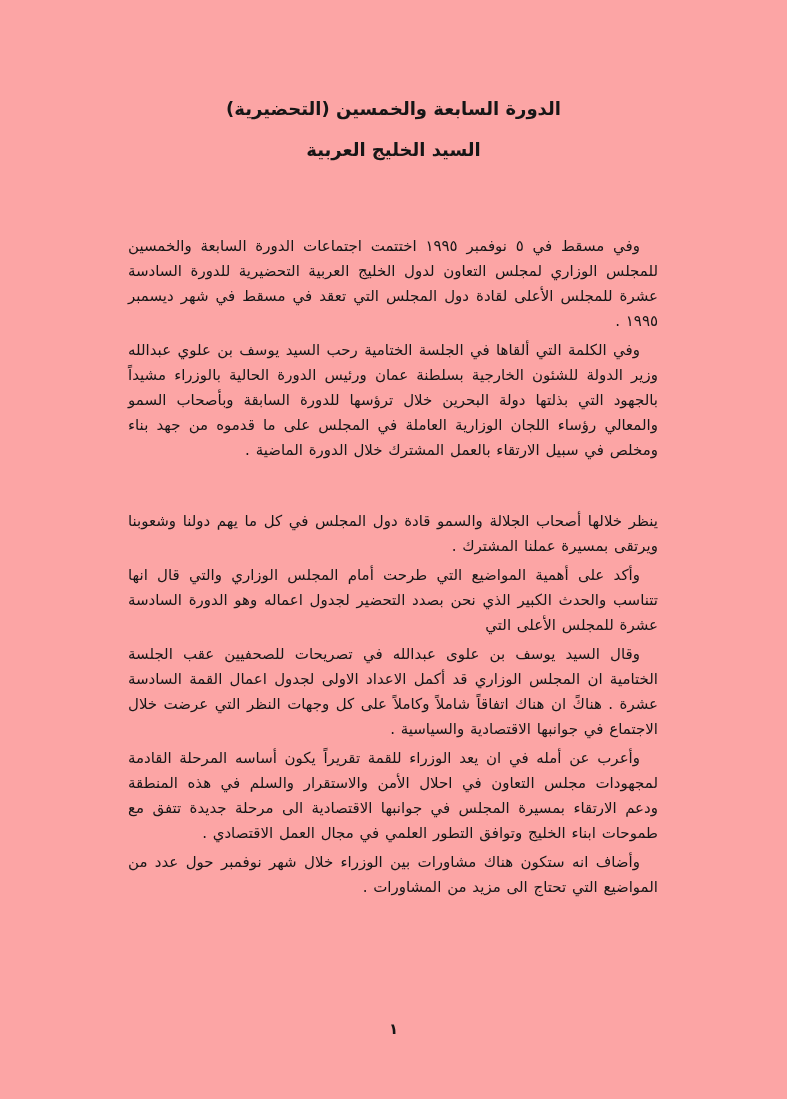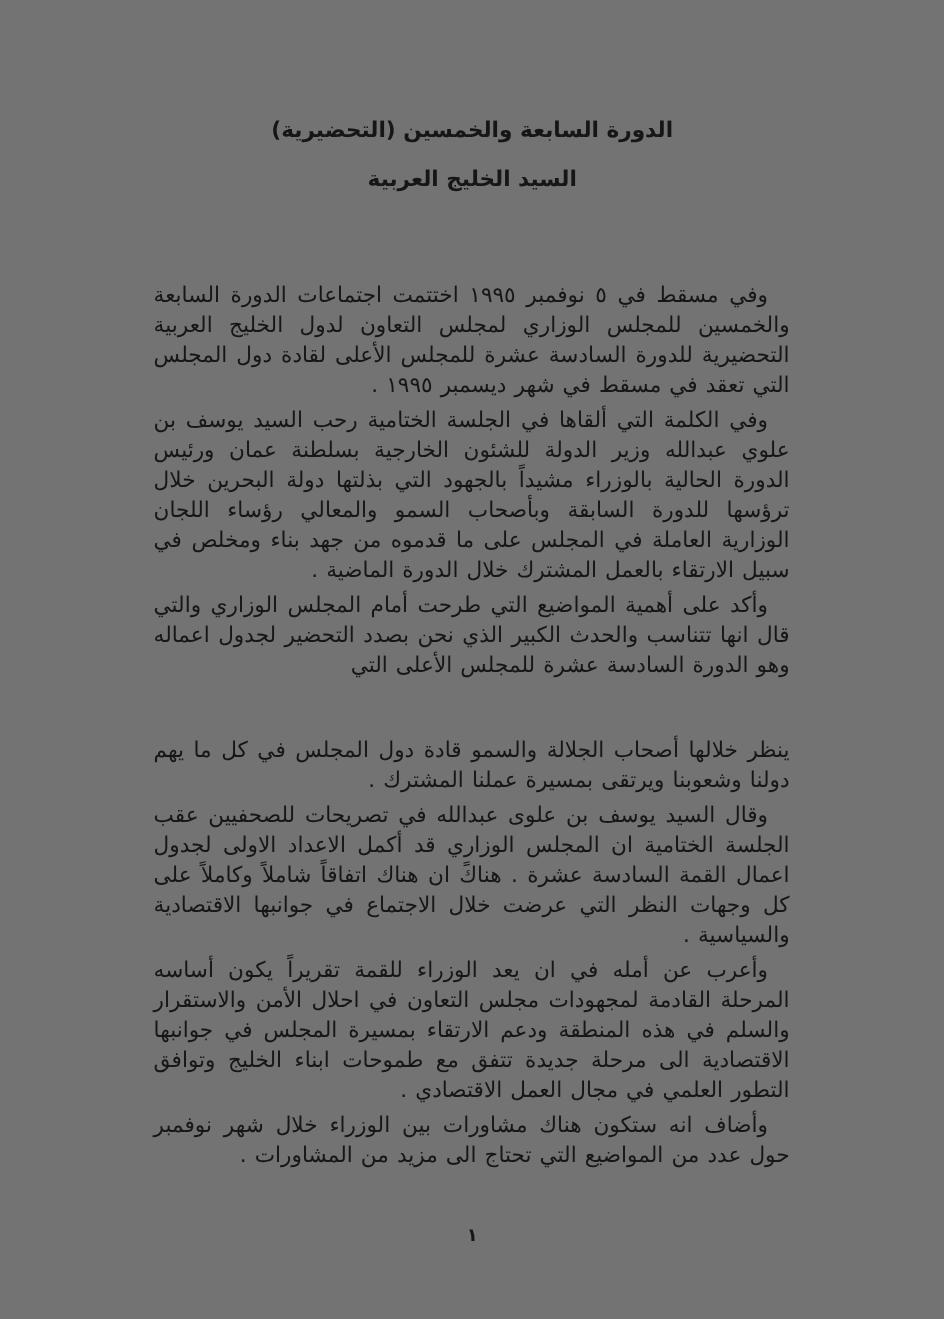--- a/index.html
+++ b/index.html
@@ -5,21 +5,21 @@
   html, body {
     margin: 0;
     padding: 0;
     background: #ffffff;
   }
   .page {
     position: relative;
     width: 787px;
     height: 1099px;
     margin: 0 auto;
-    background: #737373;
+    background: #fca5a5;
     color: #161616;
     font-family: "DejaVu Sans", sans-serif;
     direction: rtl;
     overflow: hidden;
     box-sizing: border-box;
     padding-top: 88px;
   }
   .title-block {
     text-align: center;
     font-weight: 700;
@@ -28,21 +28,21 @@
     letter-spacing: 0;
   }
   .title-line {
     display: block;
   }
   .body-block {
     margin: 64px 129px 0 128px;
   }
   .para {
     margin: 0 0 4px 0;
-    font-size: 18px;
+    font-size: 15px;
     line-height: 25px;
     text-align: justify;
     text-justify: inter-word;
     text-indent: 18px;
     word-spacing: 1px;
   }
   .para.continuation {
     text-indent: 0;
     margin-top: 46px;
   }
@@ -62,22 +62,22 @@
 <div class="page">
 
   <div class="title-block">
     <span class="title-line">الدورة السابعة والخمسين (التحضيرية)</span>
     <span class="title-line">السيد الخليج العربية</span>
   </div>
 
   <div class="body-block">
     <p class="para">وفي مسقط في ٥ نوفمبر ١٩٩٥ اختتمت اجتماعات الدورة السابعة والخمسين للمجلس الوزاري لمجلس التعاون لدول الخليج العربية التحضيرية للدورة السادسة عشرة للمجلس الأعلى لقادة دول المجلس التي تعقد في مسقط في شهر ديسمبر ١٩٩٥ .</p>
     <p class="para">وفي الكلمة التي ألقاها في الجلسة الختامية رحب السيد يوسف بن علوي عبدالله وزير الدولة للشئون الخارجية بسلطنة عمان ورئيس الدورة الحالية بالوزراء مشيداً بالجهود التي بذلتها دولة البحرين خلال ترؤسها للدورة السابقة وبأصحاب السمو والمعالي رؤساء اللجان الوزارية العاملة في المجلس على ما قدموه من جهد بناء ومخلص في سبيل الارتقاء بالعمل المشترك خلال الدورة الماضية .</p>
+    <p class="para continuation">ينظر خلالها أصحاب الجلالة والسمو قادة دول المجلس في كل ما يهم دولنا وشعوبنا ويرتقى بمسيرة عملنا المشترك .</p>
     <p class="para">وأكد على أهمية المواضيع التي طرحت أمام المجلس الوزاري والتي قال انها تتناسب والحدث الكبير الذي نحن بصدد التحضير لجدول اعماله وهو الدورة السادسة عشرة للمجلس الأعلى التي</p>
-    <p class="para continuation">ينظر خلالها أصحاب الجلالة والسمو قادة دول المجلس في كل ما يهم دولنا وشعوبنا ويرتقى بمسيرة عملنا المشترك .</p>
     <p class="para">وقال السيد يوسف بن علوى عبدالله في تصريحات للصحفيين عقب الجلسة الختامية ان المجلس الوزاري قد أكمل الاعداد الاولى لجدول اعمال القمة السادسة عشرة . هناكً ان هناك اتفاقاً شاملاً وكاملاً على كل وجهات النظر التي عرضت خلال الاجتماع في جوانبها الاقتصادية والسياسية .</p>
     <p class="para">وأعرب عن أمله في ان يعد الوزراء للقمة تقريراً يكون أساسه المرحلة القادمة لمجهودات مجلس التعاون في احلال الأمن والاستقرار والسلم في هذه المنطقة ودعم الارتقاء بمسيرة المجلس في جوانبها الاقتصادية الى مرحلة جديدة تتفق مع طموحات ابناء الخليج وتوافق التطور العلمي في مجال العمل الاقتصادي .</p>
     <p class="para">وأضاف انه ستكون هناك مشاورات بين الوزراء خلال شهر نوفمبر حول عدد من المواضيع التي تحتاج الى مزيد من المشاورات .</p>
   </div>
 
   <div class="page-number">١</div>
 
 </div>
 
 </body></html>

